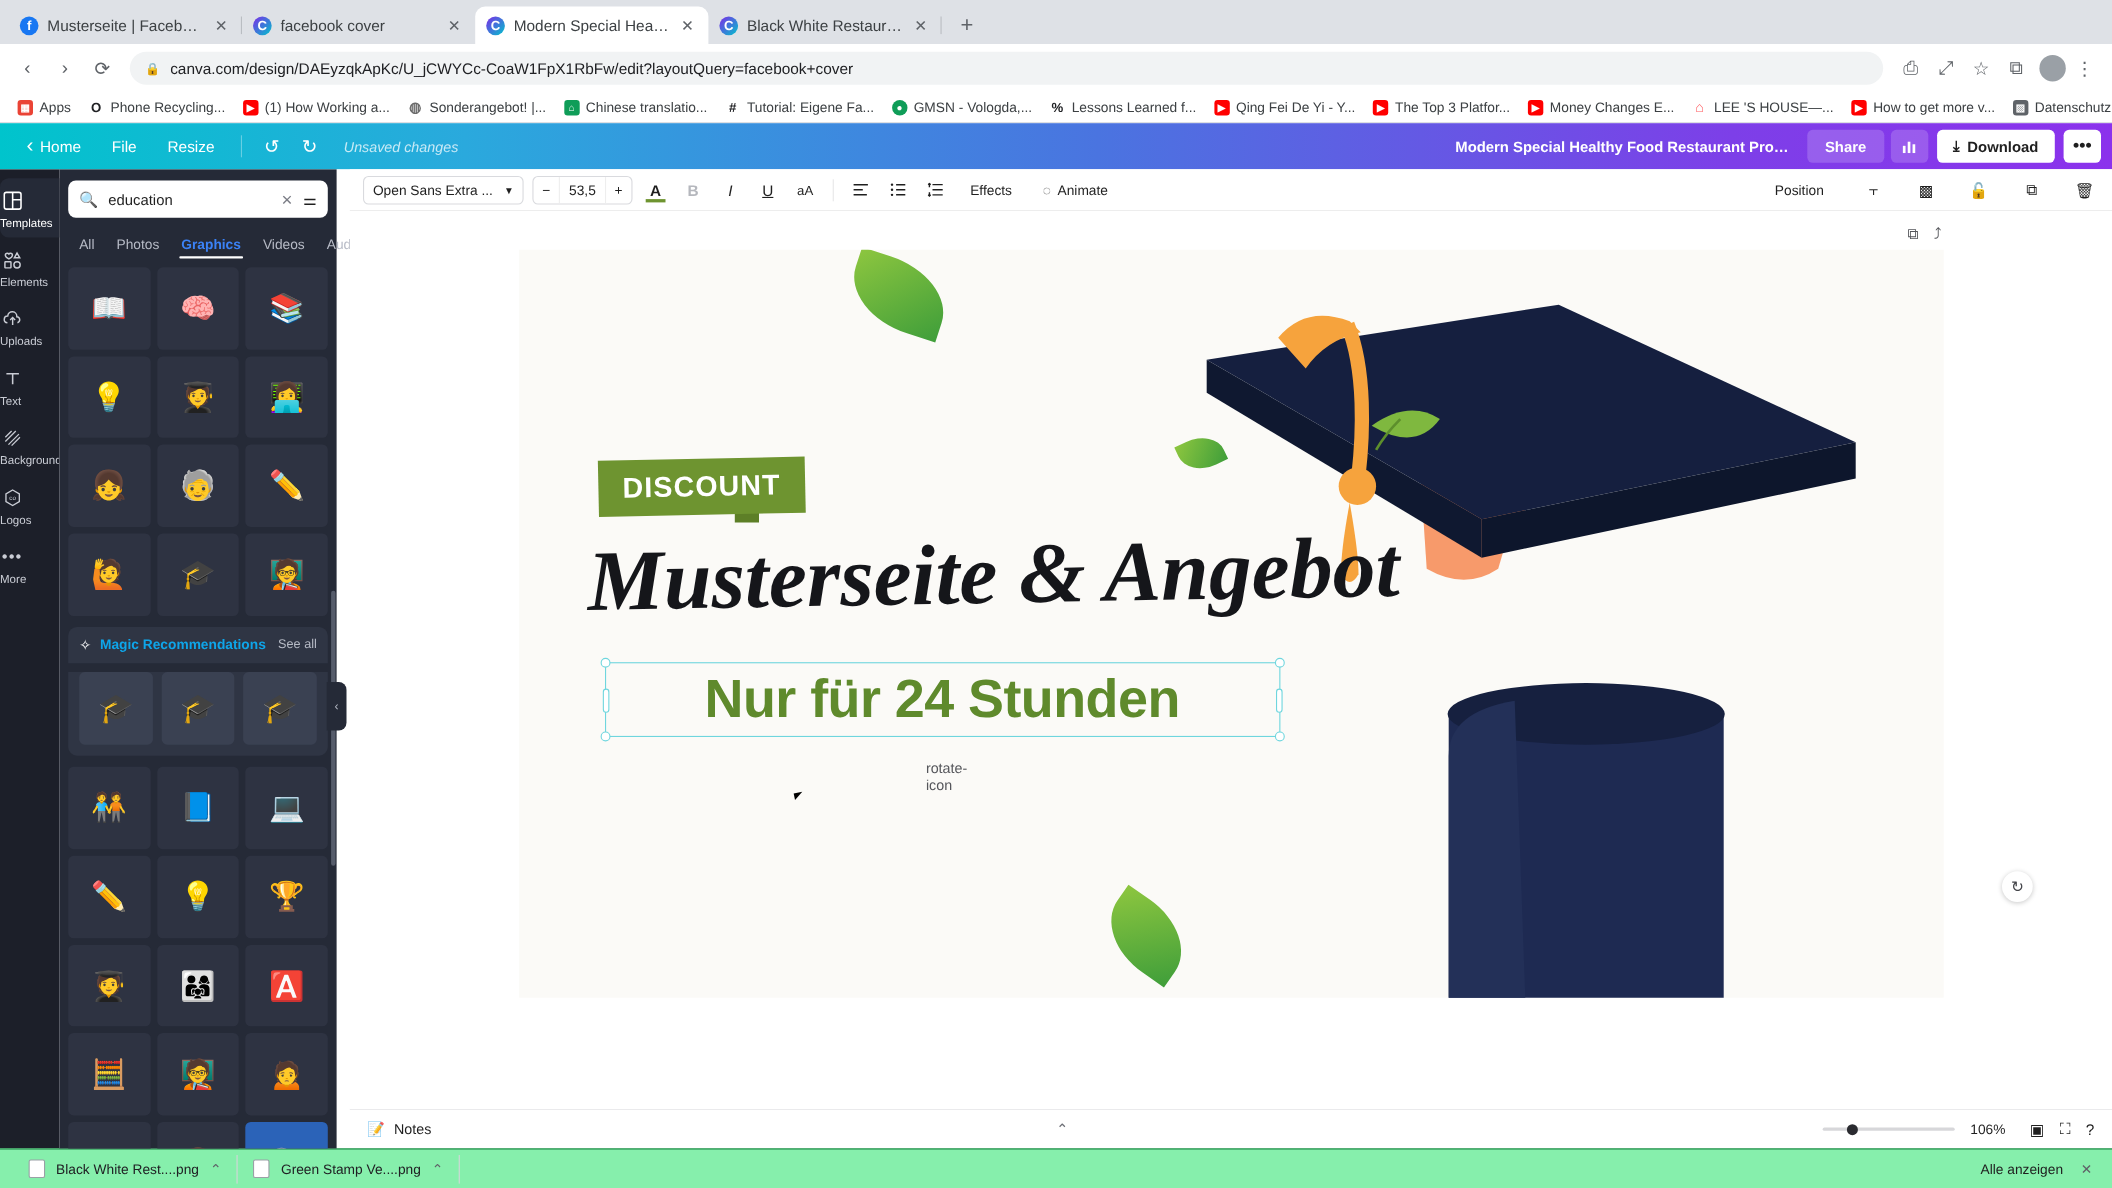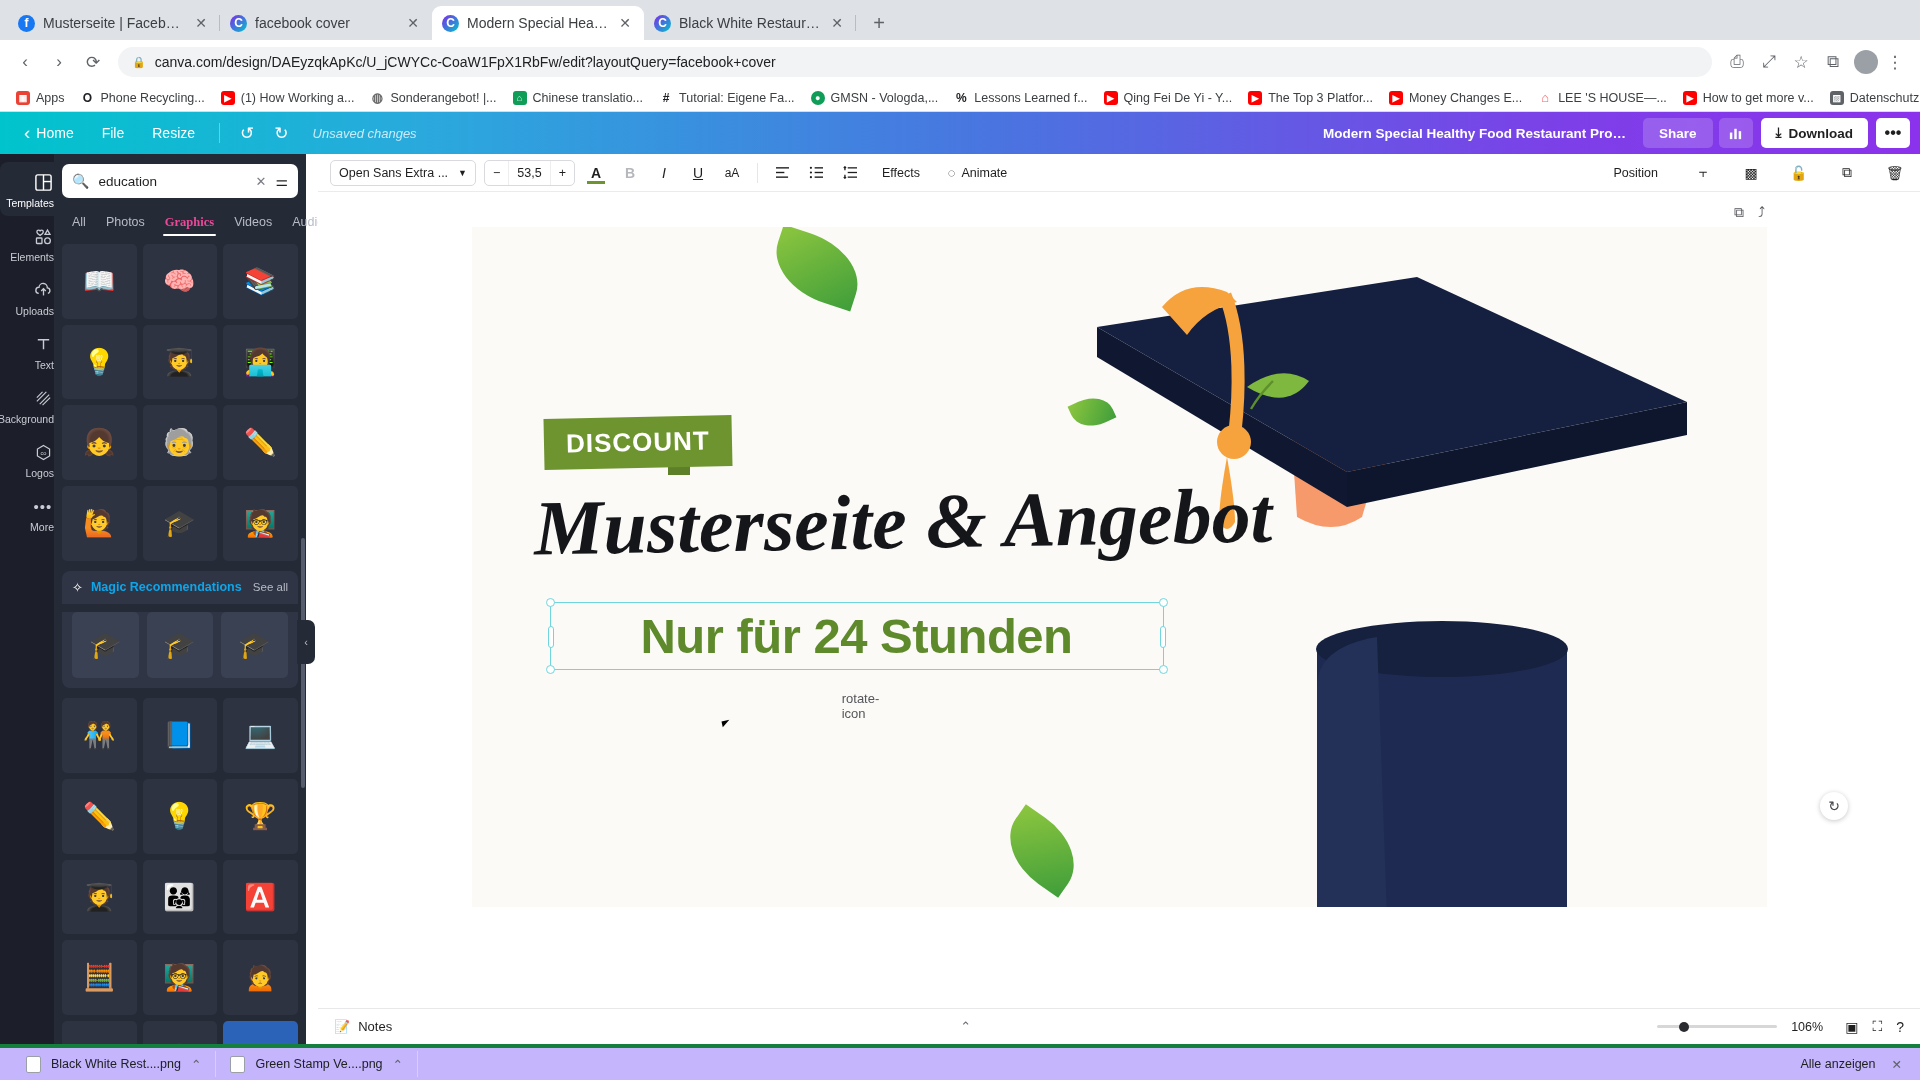--- a/index.html
+++ b/index.html
@@ -70,35 +70,35 @@
                   font-size:13.5px; font-weight:bold; padding:0 15px; border-radius:5px; margin-left:8px; }
   #more-btn { width:34px; height:30px; display:flex; align-items:center; justify-content:center;
               background:#fff; color:#1f1f1f; border-radius:5px; margin-left:8px; font-size:16px; font-weight:bold; }
 
   #canva-body { flex:1; display:flex; min-height:0; }
 
   
   #rail { width:54px; background:#1c1f29; display:flex; flex-direction:column;
           align-items:center; padding-top:8px; flex:0 0 54px; }
   .rail-item { width:54px; padding:9px 0 7px; display:flex; flex-direction:column;
-               align-items:flex-end; gap:4px; color:#c9ccd4; font-size:10.5px; }
+               align-items:flex-start; gap:4px; color:#c9ccd4; font-size:10.5px; }
   .rail-item.active { background:#252a37; border-radius:8px 0 0 8px; color:#fff; }
   .rail-ico { width:22px; height:22px; display:flex; align-items:center; justify-content:center; }
 
   
   #panel { width:252px; background:#252a37; flex:0 0 252px; display:flex; flex-direction:column;
            position:relative; }
   #search-row { padding:10px 8px 6px; }
   #search-box { height:34px; background:#fff; border-radius:7px; display:flex;
                 align-items:center; padding:0 10px; gap:9px; }
   #search-box .mag { font-size:14px; color:#1f1f1f; }
   #search-input-text { flex:1; font-size:13.5px; color:#1f1f1f; }
   #tabs-row { display:flex; gap:0; padding:4px 8px 0; }
   .ptab { padding:7px 10px 8px; font-size:12.5px; color:#b7bbc6; position:relative; }
-  .ptab.active { color:#ec4899; font-weight:bold;font-family:Liberation Serif, serif; }
+  .ptab.active { color:#3b82f6; font-weight:bold; }
   .ptab.active:after { content:''; position:absolute; left:8px; right:8px; bottom:2px;
                        height:2px; background:#fff; border-radius:2px; }
   #panel-scroll { flex:1; overflow:hidden; padding:6px 8px 0; position:relative; }
   .grid3 { display:grid; grid-template-columns:repeat(3,1fr); gap:6px; }
   .thumb { aspect-ratio:1/1; border-radius:5px; display:flex; align-items:center;
            justify-content:center; font-size:26px; overflow:hidden; }
   .magic-head { margin:10px 0 8px; background:#2f3544; border-radius:8px 8px 0 0;
                 padding:9px 10px; display:flex; align-items:center; gap:8px; }
   .magic-head .mtitle { font-size:12.5px; font-weight:bold; color:#0ea5e9; }
   .magic-head .seeall { margin-left:auto; font-size:11.5px; color:#b7bbc6; }
@@ -176,21 +176,21 @@
 
   
   #notes-bar { height:36px; background:#fff; border-top:1px solid #e8e8ea; display:flex;
                align-items:center; padding:0 16px; gap:8px; flex:0 0 36px; }
   #notes-bar .lbl { font-size:13px; }
   .zoom-area { margin-left:auto; display:flex; align-items:center; gap:14px;justify-content:center; }
   #zoom-slider { width:120px; height:3px; background:#d7d7da; border-radius:2px; position:relative; }
   #zoom-knob { position:absolute; left:22px; top:-3.5px; width:10px; height:10px;
                border-radius:50%; background:#2a2b30; }
   #zoom-val { font-size:12.5px; min-width:40px; }
-  #downloads-bar { height:36px; background:#c4b5fd; border-top:4px solid #15803d;
+  #downloads-bar { height:36px; background:#86efac; border-top:1px solid #15803d;
                    display:flex; align-items:center; padding:0 12px; gap:0; flex:0 0 36px; }
   .dl-item { display:flex; align-items:center; gap:10px; padding:0 14px; height:26px;
              font-size:12.5px; color:#202124; border-right:1px solid #d4d6d9; }
   .dl-ico { width:15px; height:17px; background:#fff; border:1px solid #9aa0a6; border-radius:2px; }
   .dl-right { margin-left:auto; display:flex; align-items:center; gap:16px; padding-right:6px; font-size:12.5px; }
 </style>
 </head>
 <body>
 
 <div id="browser-chrome">

